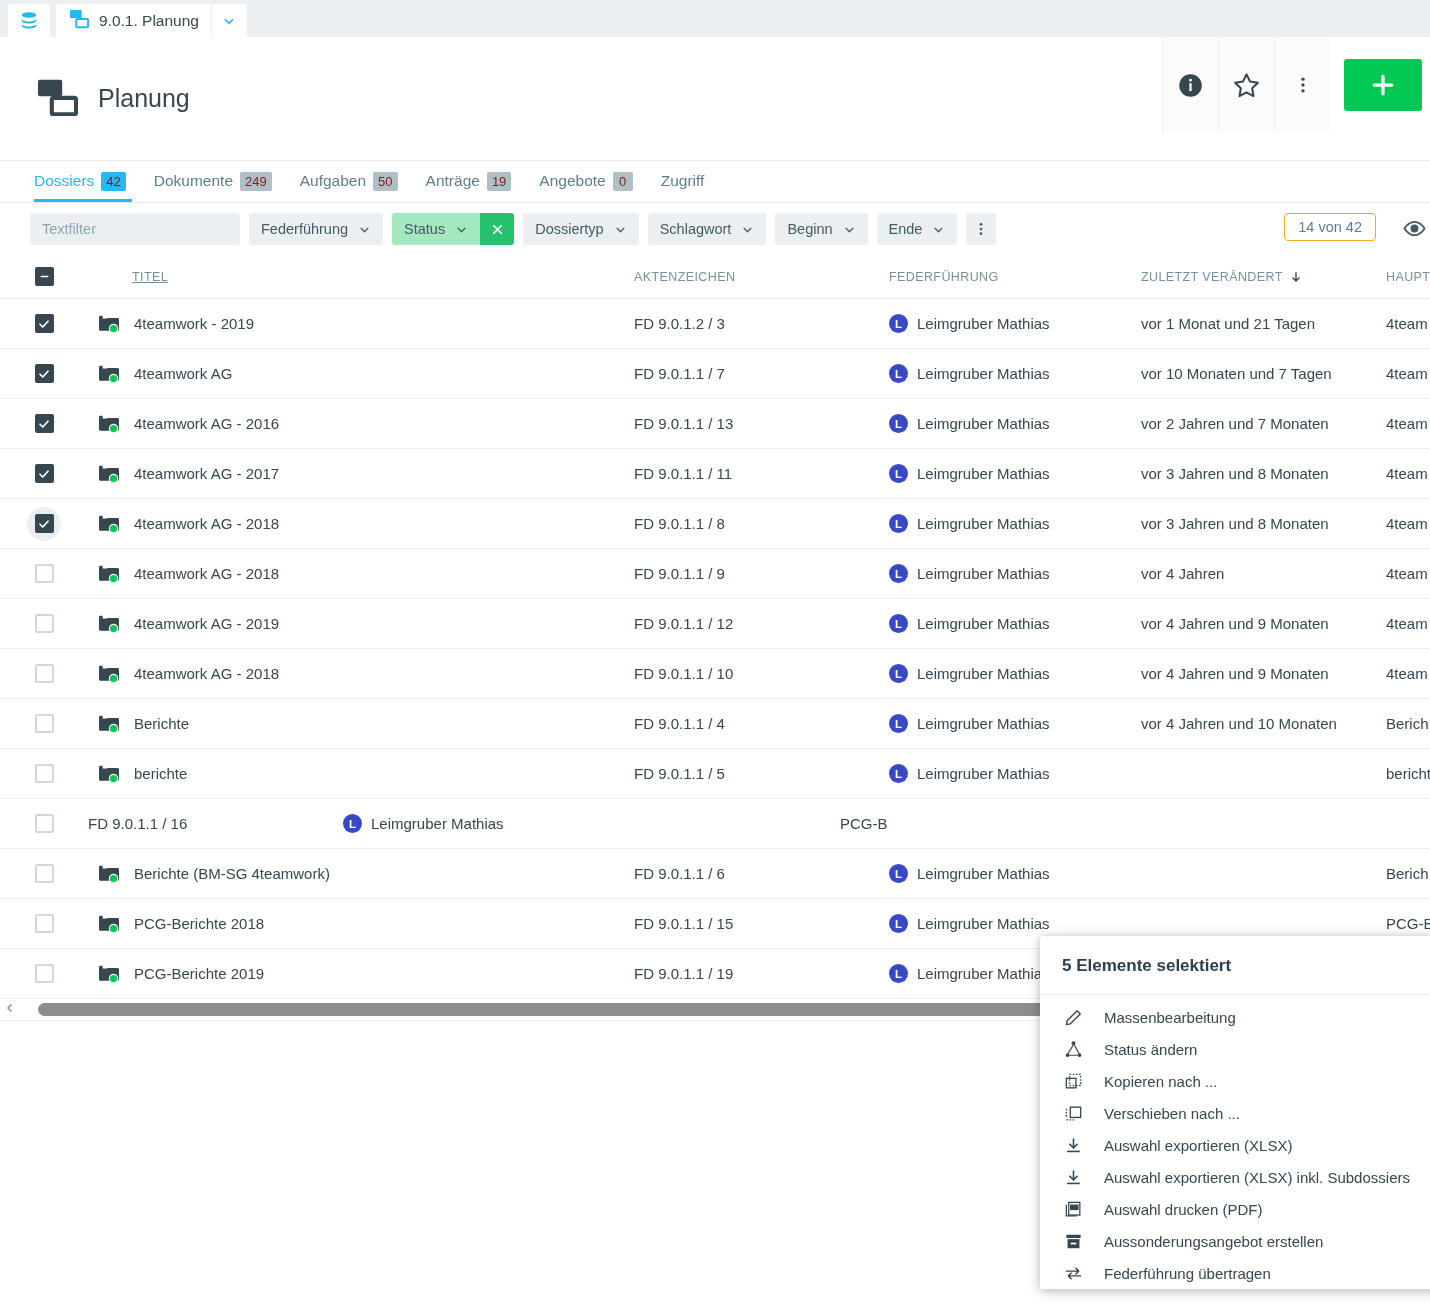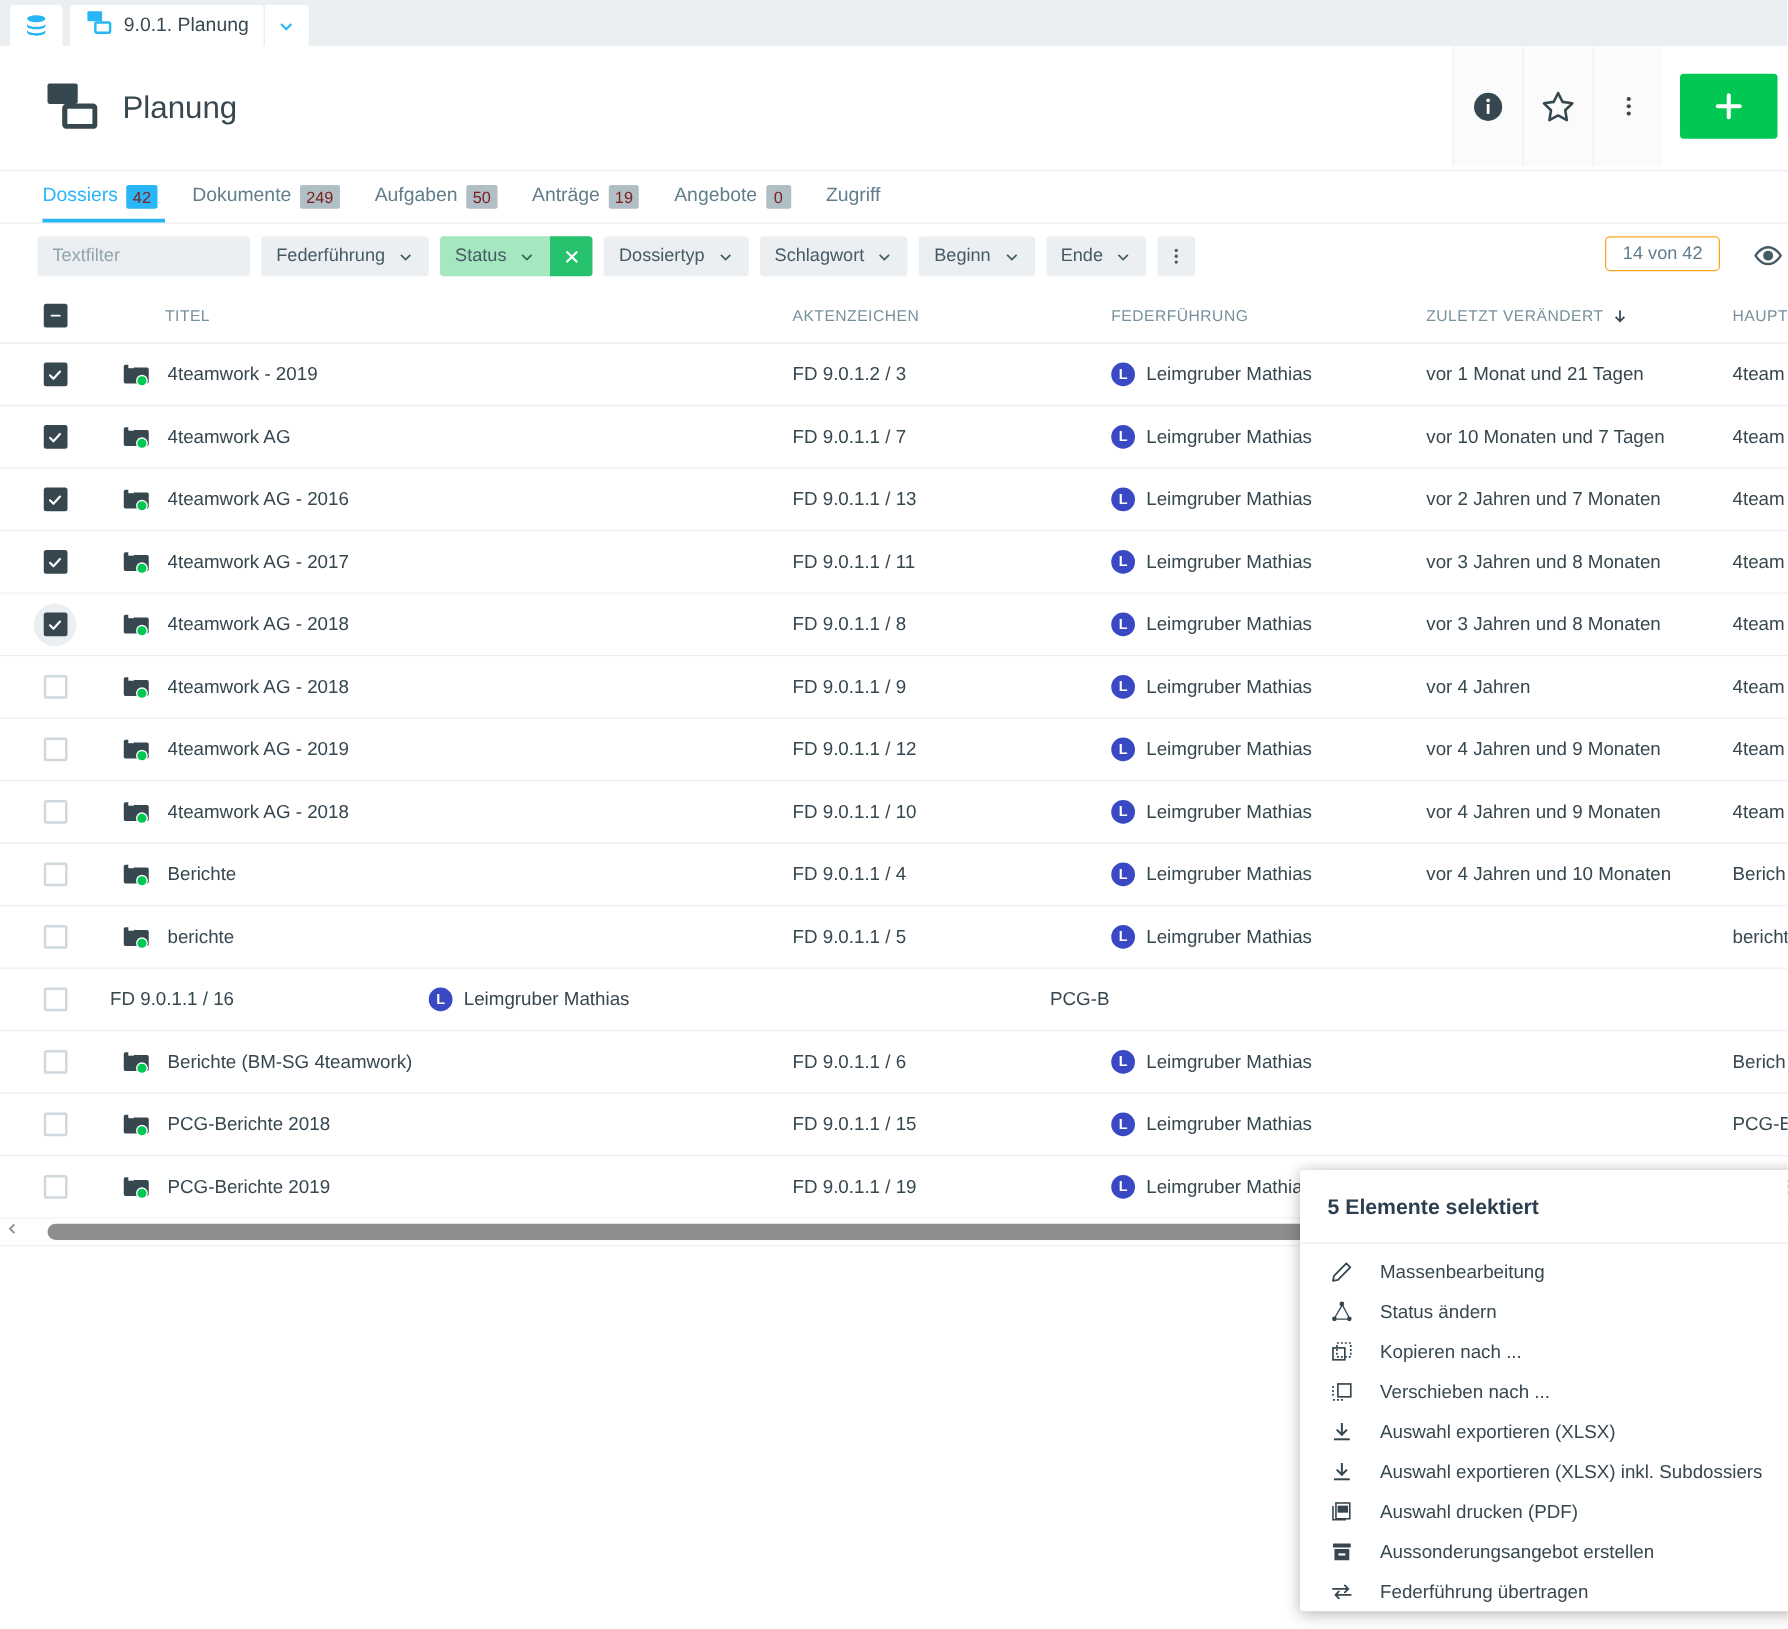--- a/index.html
+++ b/index.html
@@ -26,21 +26,21 @@
     display:flex; align-items:center; padding: 0 0 0 12px; gap: 9px;
   }
   .tab-active .tab-label { font-size: 15.5px; color:#37474f; padding-right: 12px; }
   .tab-caret {
     width: 36px; height: 33px; background:#fff; border-left: 1px solid #eceff1;
     border-radius: 0 3px 0 0; display:flex; align-items:center; justify-content:center;
   }
 
   
   .header {
-    position: relative; height: 100px; background:#fff;
+    position: relative; height: 124px; background:#fff;
     border-bottom: 1px solid #e8eaed;
     display: flex; align-items: center;
   }
   .header-left { display:flex; align-items:center; gap: 20px; padding-left: 36px; }
   .page-title { font-size: 25px; color:#37474f; }
   .header-actions {
     position:absolute; right: 0; top: 0; height: 96px; display:flex; align-items:stretch;
   }
   .hbtn {
     width: 56px; display:flex; align-items:center; justify-content:center;
@@ -75,21 +75,21 @@
     padding: 1px 5px; min-width:20px; text-align:center; line-height:17px;
   }
   .tab-item.active .tab-badge { background:#29b6f6; }
 
   
   .filterbar {
     height: 52px; display:flex; align-items:center; gap: 9px;
     padding: 0 14px 0 30px; position: relative; background:#fff;
   }
   .txtfilter {
-    width: 170px; height: 32px; background:#eceff1; border:none; border-radius:3px;
+    width: 210px; height: 32px; background:#eceff1; border:none; border-radius:3px;
     padding: 0 12px; font-size:14.5px; color:#37474f; font-family:"Liberation Sans",sans-serif;
   }
   .txtfilter::placeholder { color:#90a4ae; }
   .fbtn {
     height: 32px; background:#eceff1; border-radius:3px; display:flex; align-items:center;
     gap: 10px; padding: 0 12px; font-size:14.5px; color:#455a64; cursor:pointer;
   }
   .fbtn.green { background:#a5e8c0; border-radius:3px 0 0 3px; }
   .fbtn-x {
     height:32px; width:34px; background:#26c26e; border-radius:0 3px 3px 0;
@@ -118,21 +118,21 @@
     display:flex; align-items:center; min-height:50px;
     border-bottom:1px solid #eceff1; font-size:15px; color:#37474f;
   }
   .c-check { width:88px; display:flex; justify-content:center; align-items:center; flex:0 0 88px; }
   .c-title { width:546px; flex:0 0 546px; display:flex; align-items:center; gap:14px; padding-left:10px;}
   .c-akten { width:255px; flex:0 0 255px; }
   .c-feder { width:252px; flex:0 0 252px; display:flex; align-items:center; gap:9px; }
   .c-zuletzt{ width:245px; flex:0 0 245px; }
   .c-haupt { width:130px; flex:0 0 130px; overflow:hidden; white-space:normal; line-height:22px; }
   .thead .c-check { }
-  .thead .c-title { padding-left:44px; }
+  .thead .c-title { padding-left:44px;text-decoration:underline; }
 
   .cb {
     width:19px; height:19px; border:2px solid #cfd8dc; border-radius:2px; background:#fff;
     display:flex; align-items:center; justify-content:center; cursor:pointer;
   }
   .cb.checked { background:#37474f; border-color:#37474f; }
   .cb.indet { background:#37474f; border-color:#37474f; }
   .cb-hover {
     width:34px; height:34px; border-radius:50%; background:#eceff1;
     display:flex; align-items:center; justify-content:center;

